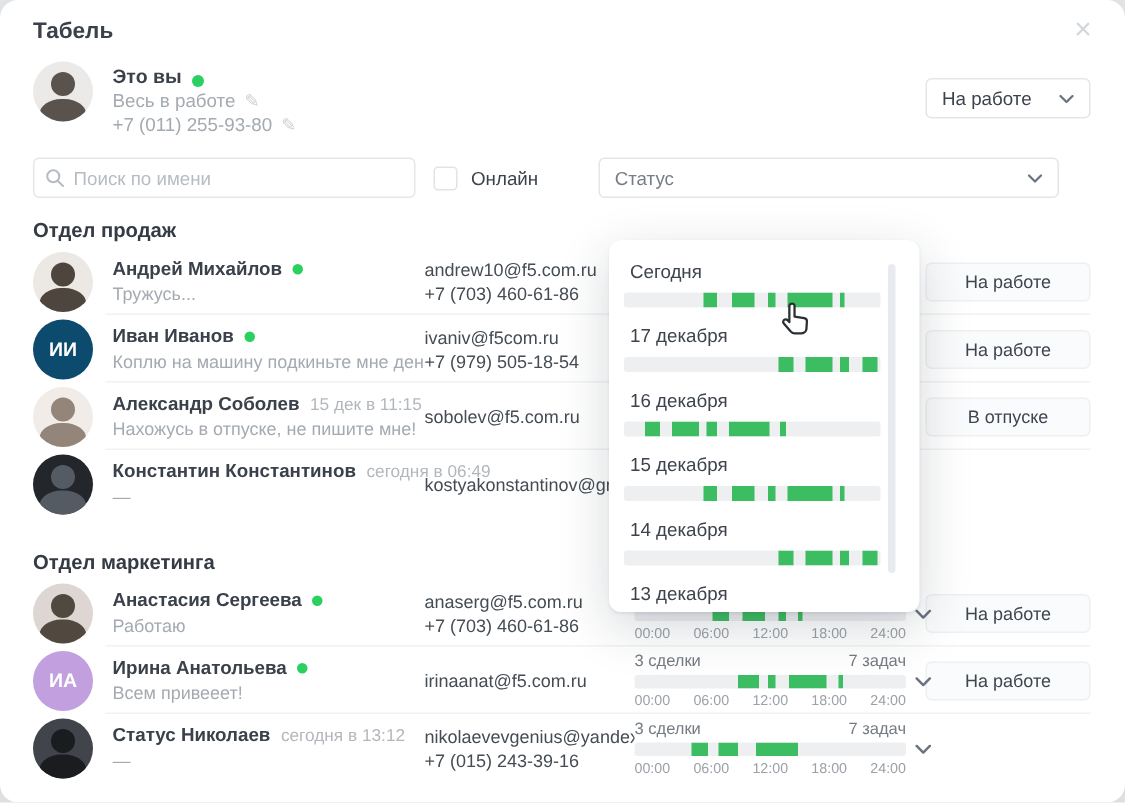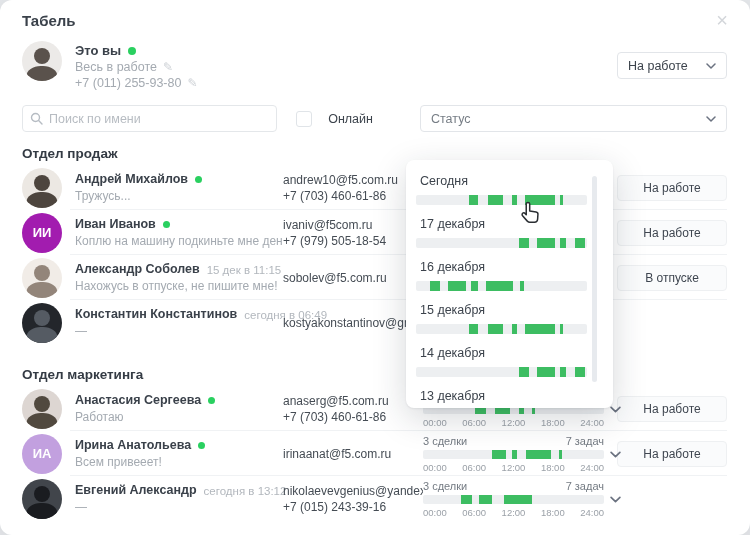--- a/index.html
+++ b/index.html
@@ -17,35 +17,35 @@
   
   .profile { display:flex; margin:12px 0 0 22px; height:56px; }
   .avatar { width:40px; height:40px; border-radius:50%; position:relative; overflow:hidden; flex:none; }
   .avatar.photo::before { content:""; position:absolute; left:50%; top:18%; width:40%; height:40%;
       border-radius:50%; background:var(--fg); transform:translateX(-50%); }
   .avatar.photo::after { content:""; position:absolute; left:50%; top:62%; width:78%; height:55%;
       border-radius:46% 46% 0 0; background:var(--fg); transform:translateX(-50%); }
   .avatar.initials { display:flex; align-items:center; justify-content:center;
       font-size:13px; font-weight:700; }
   .profile .pinfo { margin-left:13px; padding-top:2px; }
-  .pname-line { display:flex; align-items:center; gap:7px; }
+  .pname-line { display:flex; align-items:flex-end; gap:7px; }
   .pname { font-size:13px; font-weight:700; color:#3a414a; }
   .dot { width:8px; height:8px; border-radius:50%; background:#2ad060; flex:none; }
   .pline { font-size:12.5px; color:#a4aab1; margin-top:2px; display:flex; align-items:center; gap:6px; }
   .pencil { color:#ccd0d5; font-size:12px; cursor:pointer; }
 
   
   .select { display:flex; align-items:center; justify-content:space-between; border:1px solid #e2e5e9;
             border-radius:4px; background:#fff; padding:0 10px; height:27px; font-size:12.5px;
             color:#3c434c; cursor:pointer; }
   .select.muted { color:#767d85;margin-left:40px; }
   .top-select { position:absolute; top:52px; right:23px; width:110px; }
 
   
-  .filters { display:flex; align-items:center; margin:8px 23px 0 22px;justify-content:space-between; }
+  .filters { display:flex; align-items:center; margin:8px 23px 0 22px; }
   .searchbox { position:relative; width:255px; flex:none; }
   .searchbox input { width:100%; height:27px; border:1px solid #e4e7ea; border-radius:4px;
       padding:0 8px 0 26px; font-size:12.5px; color:#5b636b; outline:none;
       font-family:"Liberation Sans", sans-serif; }
   .searchbox input::placeholder { color:#b7bcc2; }
   .searchbox svg { position:absolute; left:8px; top:7px; }
   .checkbox { width:16px; height:16px; border:1px solid #e0e4e8; border-radius:3px; background:#fff;
       margin-left:12px; flex:none; cursor:pointer; }
   .cb-label { font-size:12.5px; color:#3c434c; margin-left:9px; }
   .status-select { margin-left:auto; width:307px; }
@@ -161,21 +161,21 @@
       <div>andrew10@f5.com.ru</div>
       <div>+7 (703) 460-61-86</div>
     </div>
 
     <div class="r-action">
       <div class="status-btn">На работе</div>
     </div>
   </div>
 
   <div class="person-row">
-    <div class="avatar initials" style="background: #a21caf; color: rgb(255, 255, 255);">ИИ</div>
+    <div class="avatar initials" style="background: #0c4a6e; color: rgb(255, 255, 255);">ИИ</div>
     <div class="r-info">
       <div class="r-name-line">
         <span class="r-name">Иван Иванов</span>
         <span class="dot"></span>
 
       </div>
       <div class="r-note">Коплю на машину подкиньте мне денег по...</div>
     </div>
     <div class="r-contact">
       <div>ivaniv@f5com.ru</div>
@@ -311,21 +311,21 @@
     </div>
     <div class="r-action">
       <div class="status-btn">На работе</div>
     </div>
   </div>
 
   <div class="person-row">
     <div class="avatar photo" style="background: rgb(65, 69, 75); --fg: #1a1c20;"></div>
     <div class="r-info">
       <div class="r-name-line">
-        <span class="r-name">Евгений Александр</span>
+        <span class="r-name">Статус Николаев</span>
 
         <span class="r-ts">сегодня в 13:12</span>
       </div>
       <div class="r-note">—</div>
     </div>
     <div class="r-contact">
       <div>nikolaevevgenius@yandex...</div>
       <div>+7 (015) 243-39-16</div>
     </div>
     <div class="r-mid">

